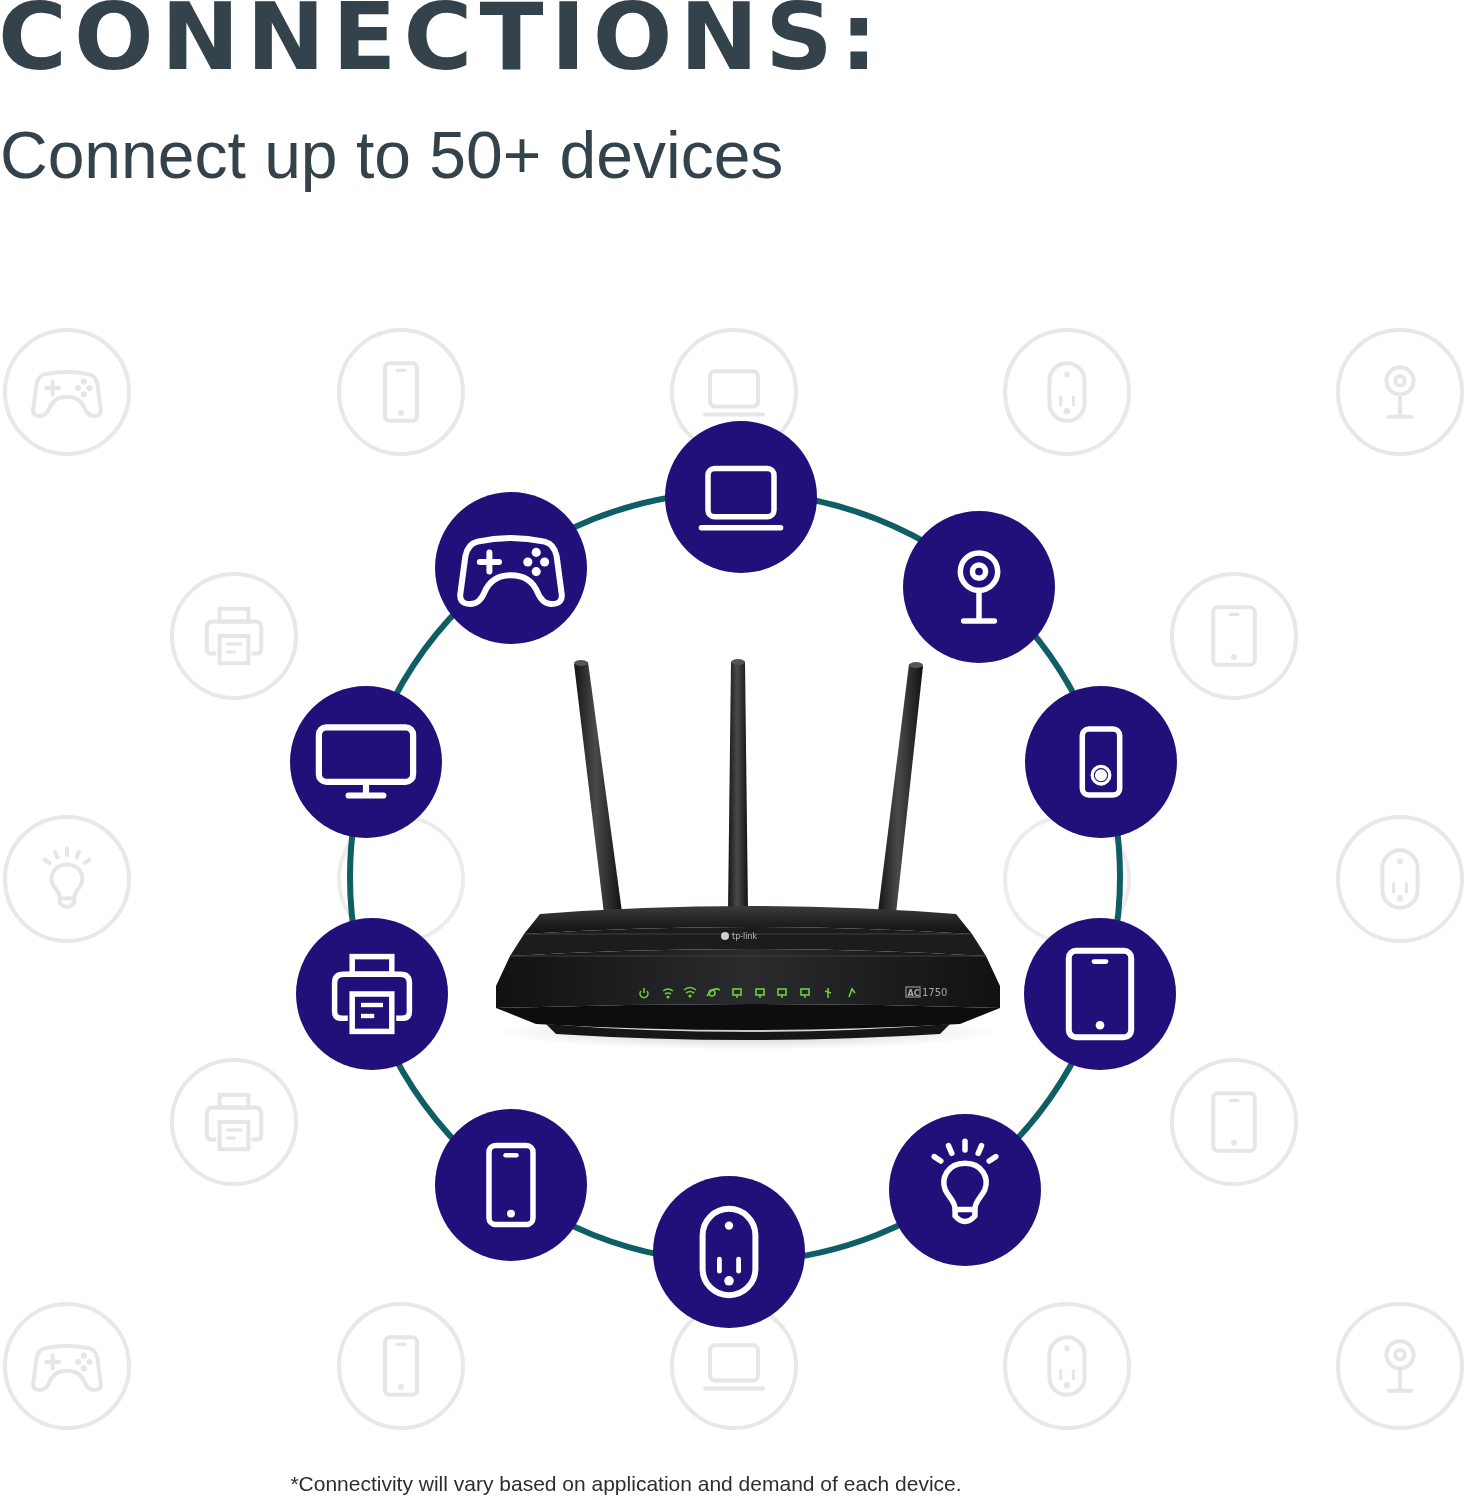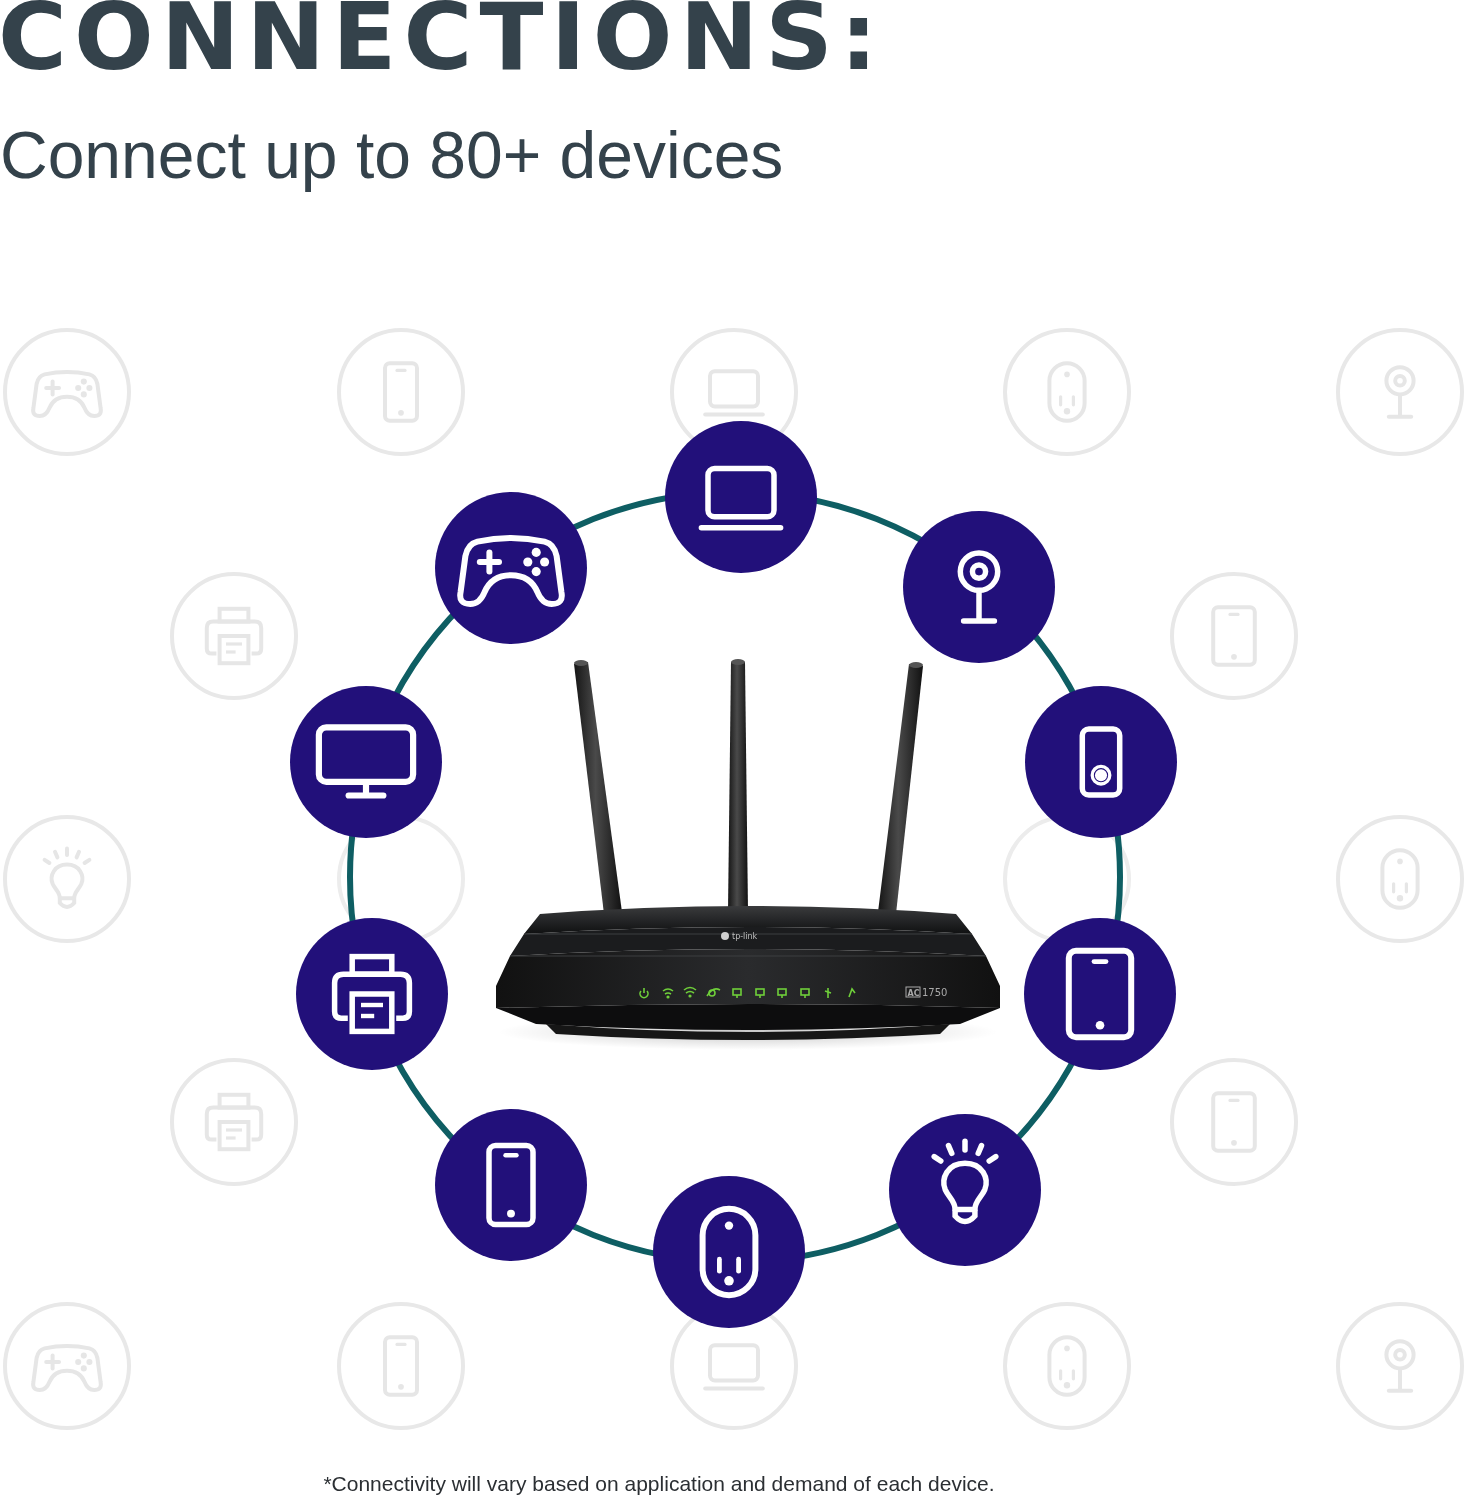--- a/index.html
+++ b/index.html
@@ -9,29 +9,29 @@
       font-family: "DejaVu Sans", sans-serif; font-weight: bold;
       font-size: 92px; letter-spacing: 7px; color: #34424b; line-height: 1; white-space: nowrap;
       transform: scaleX(1.02); transform-origin: left top;
     }
     .subtitle {
       position: absolute; left: 0; top: 122px;
       font-family: "Liberation Sans", sans-serif; font-size: 66px; color: #34424b; line-height: 1; white-space: nowrap;
     }
     .footnote {
       position: absolute; left: 0; width: 1252px; top: 1472px; text-align: center;
-      font-family: "Liberation Sans", sans-serif; font-size: 21px; color: #2b2f33; white-space: nowrap; padding-left: 33px;
+      font-family: "Liberation Sans", sans-serif; font-size: 21px; color: #2b2f33; white-space: nowrap;
     }
     svg.diagram { position: absolute; left: 0; top: 0; }
   </style>
 </head>
 <body>
 
 <div class="title">CONNECTIONS:</div>
-<div class="subtitle">Connect up to 80+ devices</div>
+<div class="subtitle">Connect up to 50+ devices</div>
 
 <svg class="diagram" width="1468" height="1500" viewBox="0 0 1468 1500" xmlns="http://www.w3.org/2000/svg">
   <defs>
 
     <symbol id="i-gamepad" viewBox="0 0 100 100">
       <path d="M22 28 Q50 22 78 28 Q86 30 88 40 L92 70 Q94 80 84 80 Q76 80 72 70 Q66 56 50 56 Q34 56 28 70 Q24 80 16 80 Q6 80 8 70 L12 40 Q14 30 22 28 Z" fill="none" stroke="currentColor" stroke-width="5" stroke-linejoin="round"></path>
       <line x1="24" y1="45" x2="40" y2="45" stroke="currentColor" stroke-width="5" stroke-linecap="round"></line>
       <line x1="32" y1="37" x2="32" y2="53" stroke="currentColor" stroke-width="5" stroke-linecap="round"></line>
       <circle cx="71" cy="37" r="3.8" fill="currentColor"></circle>
       <circle cx="64" cy="45" r="3.8" fill="currentColor"></circle>

